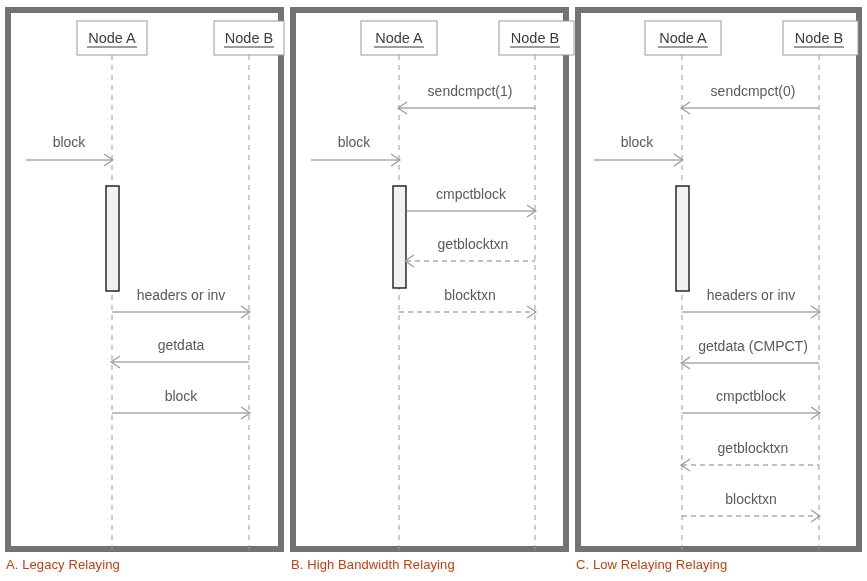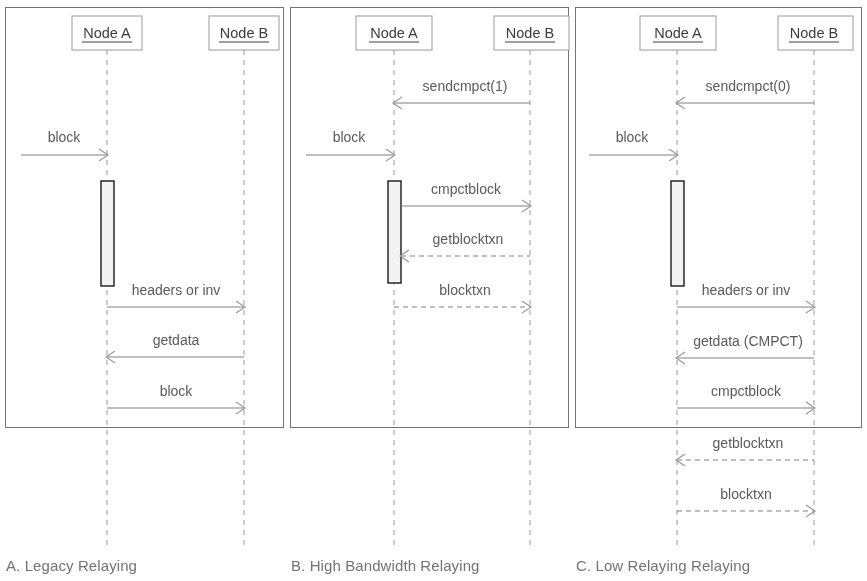--- a/index.html
+++ b/index.html
@@ -16,40 +16,40 @@
     overflow: hidden;
   }
   #root {
     position: relative;
     width: 867px;
     height: 581px;
   }
   .panel {
     position: absolute;
     top: 7px;
-    height: 421px;
-    border: 1px solid #737373;
+    height: 545px;
+    border: 6px solid #737373;
     box-sizing: border-box;
     background: #ffffff;
   }
   .panel-a { left: 5px;   width: 279px; }
   .panel-b { left: 290px; width: 279px; }
   .panel-c { left: 575px; width: 287px; }
 
   .diagram-svg {
     position: absolute;
     left: 0;
     top: 0;
     display: block;
   }
   .caption {
     position: absolute;
     top: 557px;
-    font-size: 15px;
-    color: #737373;
+    font-size: 13px;
+    color: #c2410c;
     white-space: nowrap;
     letter-spacing: 0.1px;
   }
   .caption-a { left: 6px; }
   .caption-b { left: 291px; text-align: center; }
   .caption-c { left: 576px; }
 
   
   text.node-label {
     font-family: "Liberation Sans", sans-serif;

